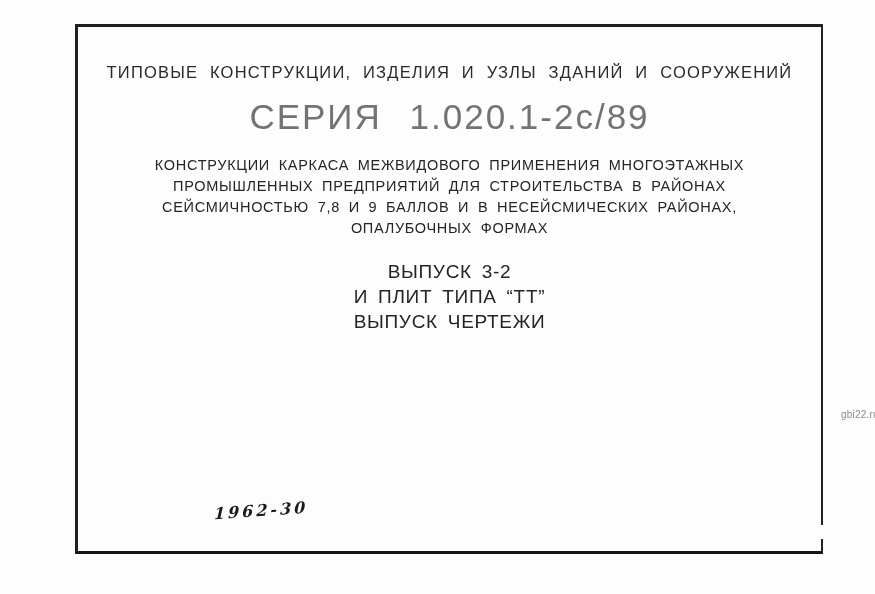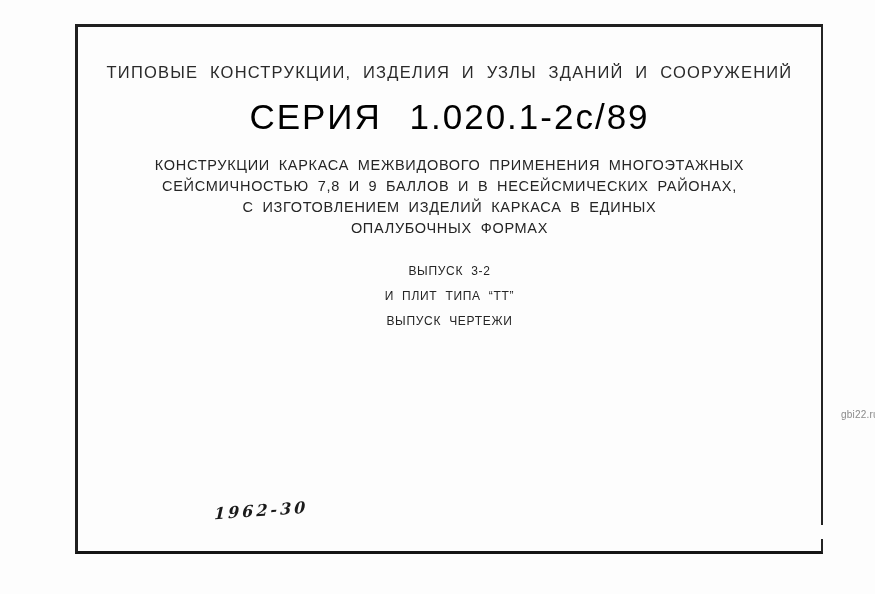--- a/index.html
+++ b/index.html
@@ -51,33 +51,33 @@
     letter-spacing: 1.2px;
     word-spacing: 6px;
     color: #2a2a2a;
   }
   .series-title {
     margin-top: 15px;
     font-size: 35px;
     font-weight: normal;
     letter-spacing: 2px;
     word-spacing: 16px;
-    color: #000000;
+    color: #737373;
   }
   .description {
     margin-top: 18px;
     font-size: 14.5px;
     line-height: 21px;
     letter-spacing: 0.7px;
     word-spacing: 4px;
     color: #252525;
   }
   .issue-block {
     margin-top: 20px;
-    font-size: 12px;
+    font-size: 19px;
     line-height: 25px;
     letter-spacing: 0.7px;
     word-spacing: 4px;
     color: #252525;
   }
   .stamp-number {
     position: absolute;
     left: 136px;
     top: 474px;
     font-family: "DejaVu Serif", serif;
@@ -107,22 +107,22 @@
     <div class="frame-gap"></div>
 
     <div class="content">
 
       <div class="doc-header line">ТИПОВЫЕ КОНСТРУКЦИИ, ИЗДЕЛИЯ И УЗЛЫ ЗДАНИЙ И СООРУЖЕНИЙ</div>
 
       <div class="series-title line">СЕРИЯ 1.020.1-2с/89</div>
 
       <div class="description">
         <div class="line">КОНСТРУКЦИИ КАРКАСА МЕЖВИДОВОГО ПРИМЕНЕНИЯ МНОГОЭТАЖНЫХ</div>
+        <div class="line">ПРОМЫШЛЕННЫХ ПРЕДПРИЯТИЙ ДЛЯ СТРОИТЕЛЬСТВА В РАЙОНАХ</div>
         <div class="line">СЕЙСМИЧНОСТЬЮ 7,8 И 9 БАЛЛОВ И В НЕСЕЙСМИЧЕСКИХ РАЙОНАХ,</div>
-        <div class="line">С ИЗГОТОВЛЕНИЕМ ИЗДЕЛИЙ КАРКАСА В ЕДИНЫХ</div>
         <div class="line">ОПАЛУБОЧНЫХ ФОРМАХ</div>
       </div>
 
       <div class="issue-block">
         <div class="line">ВЫПУСК 3-2</div>
         <div class="line">И ПЛИТ ТИПА “ТТ”</div>
         <div class="line">ВЫПУСК ЧЕРТЕЖИ</div>
       </div>
 
     </div>

